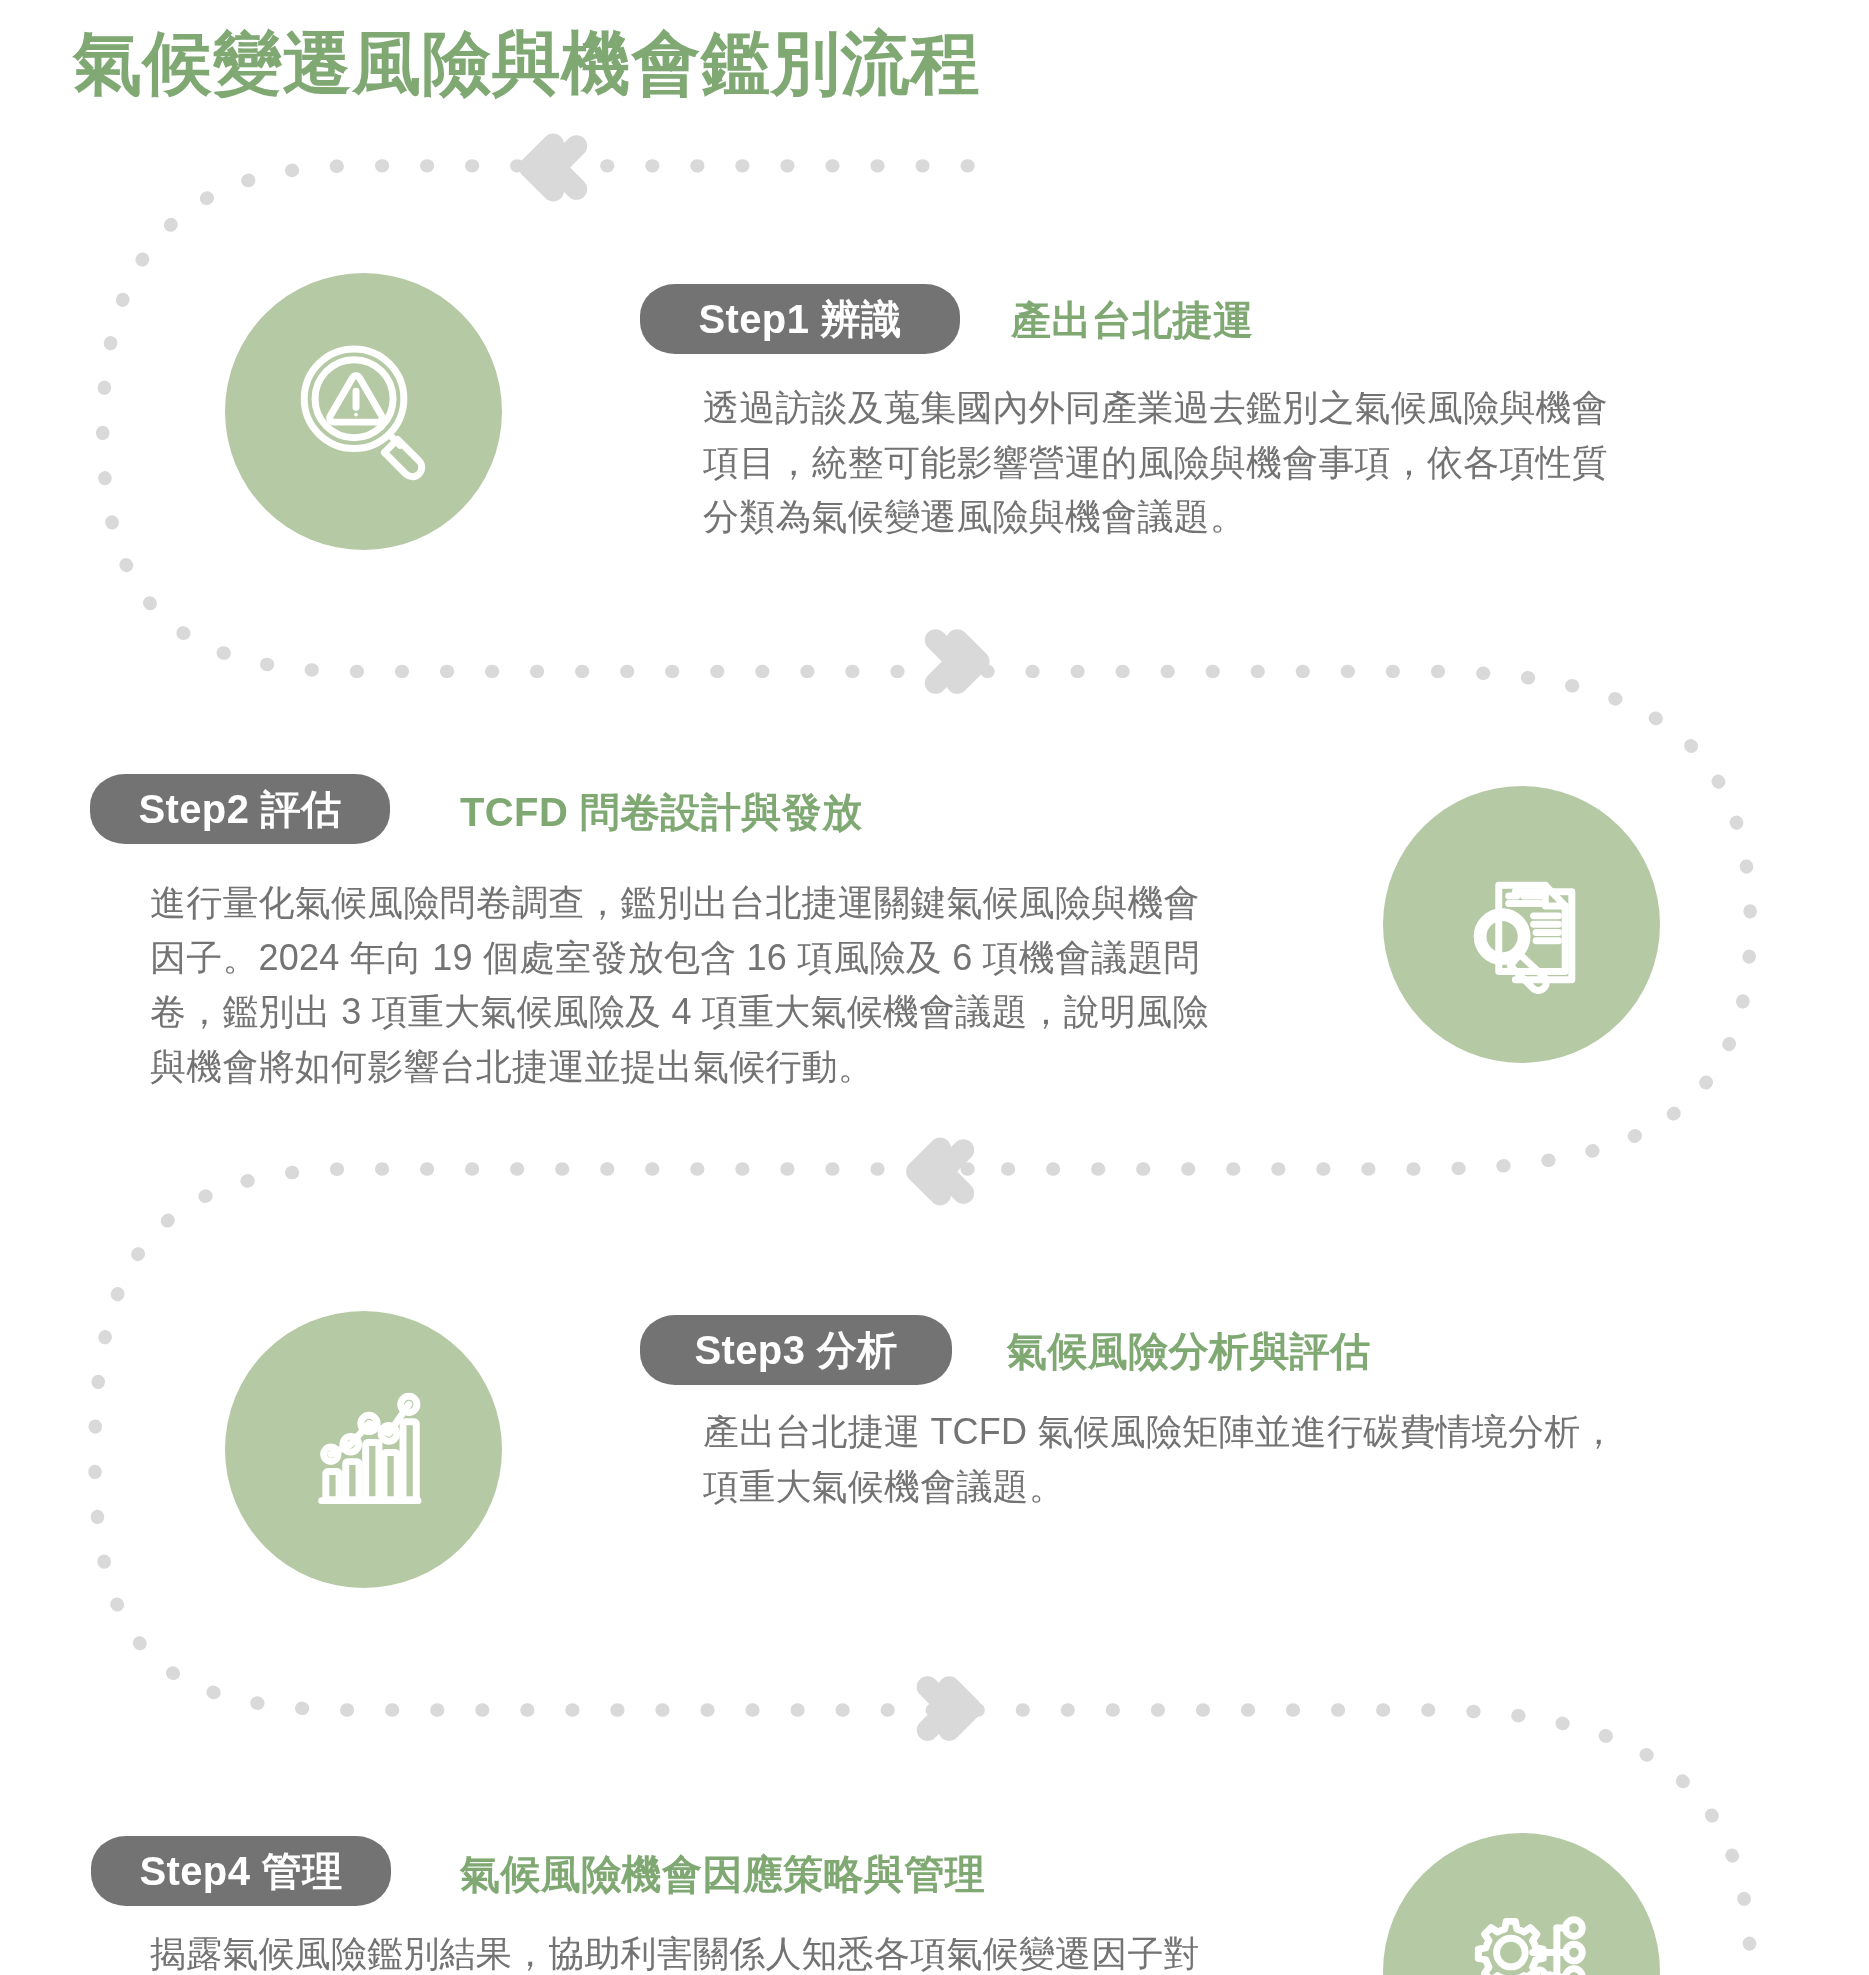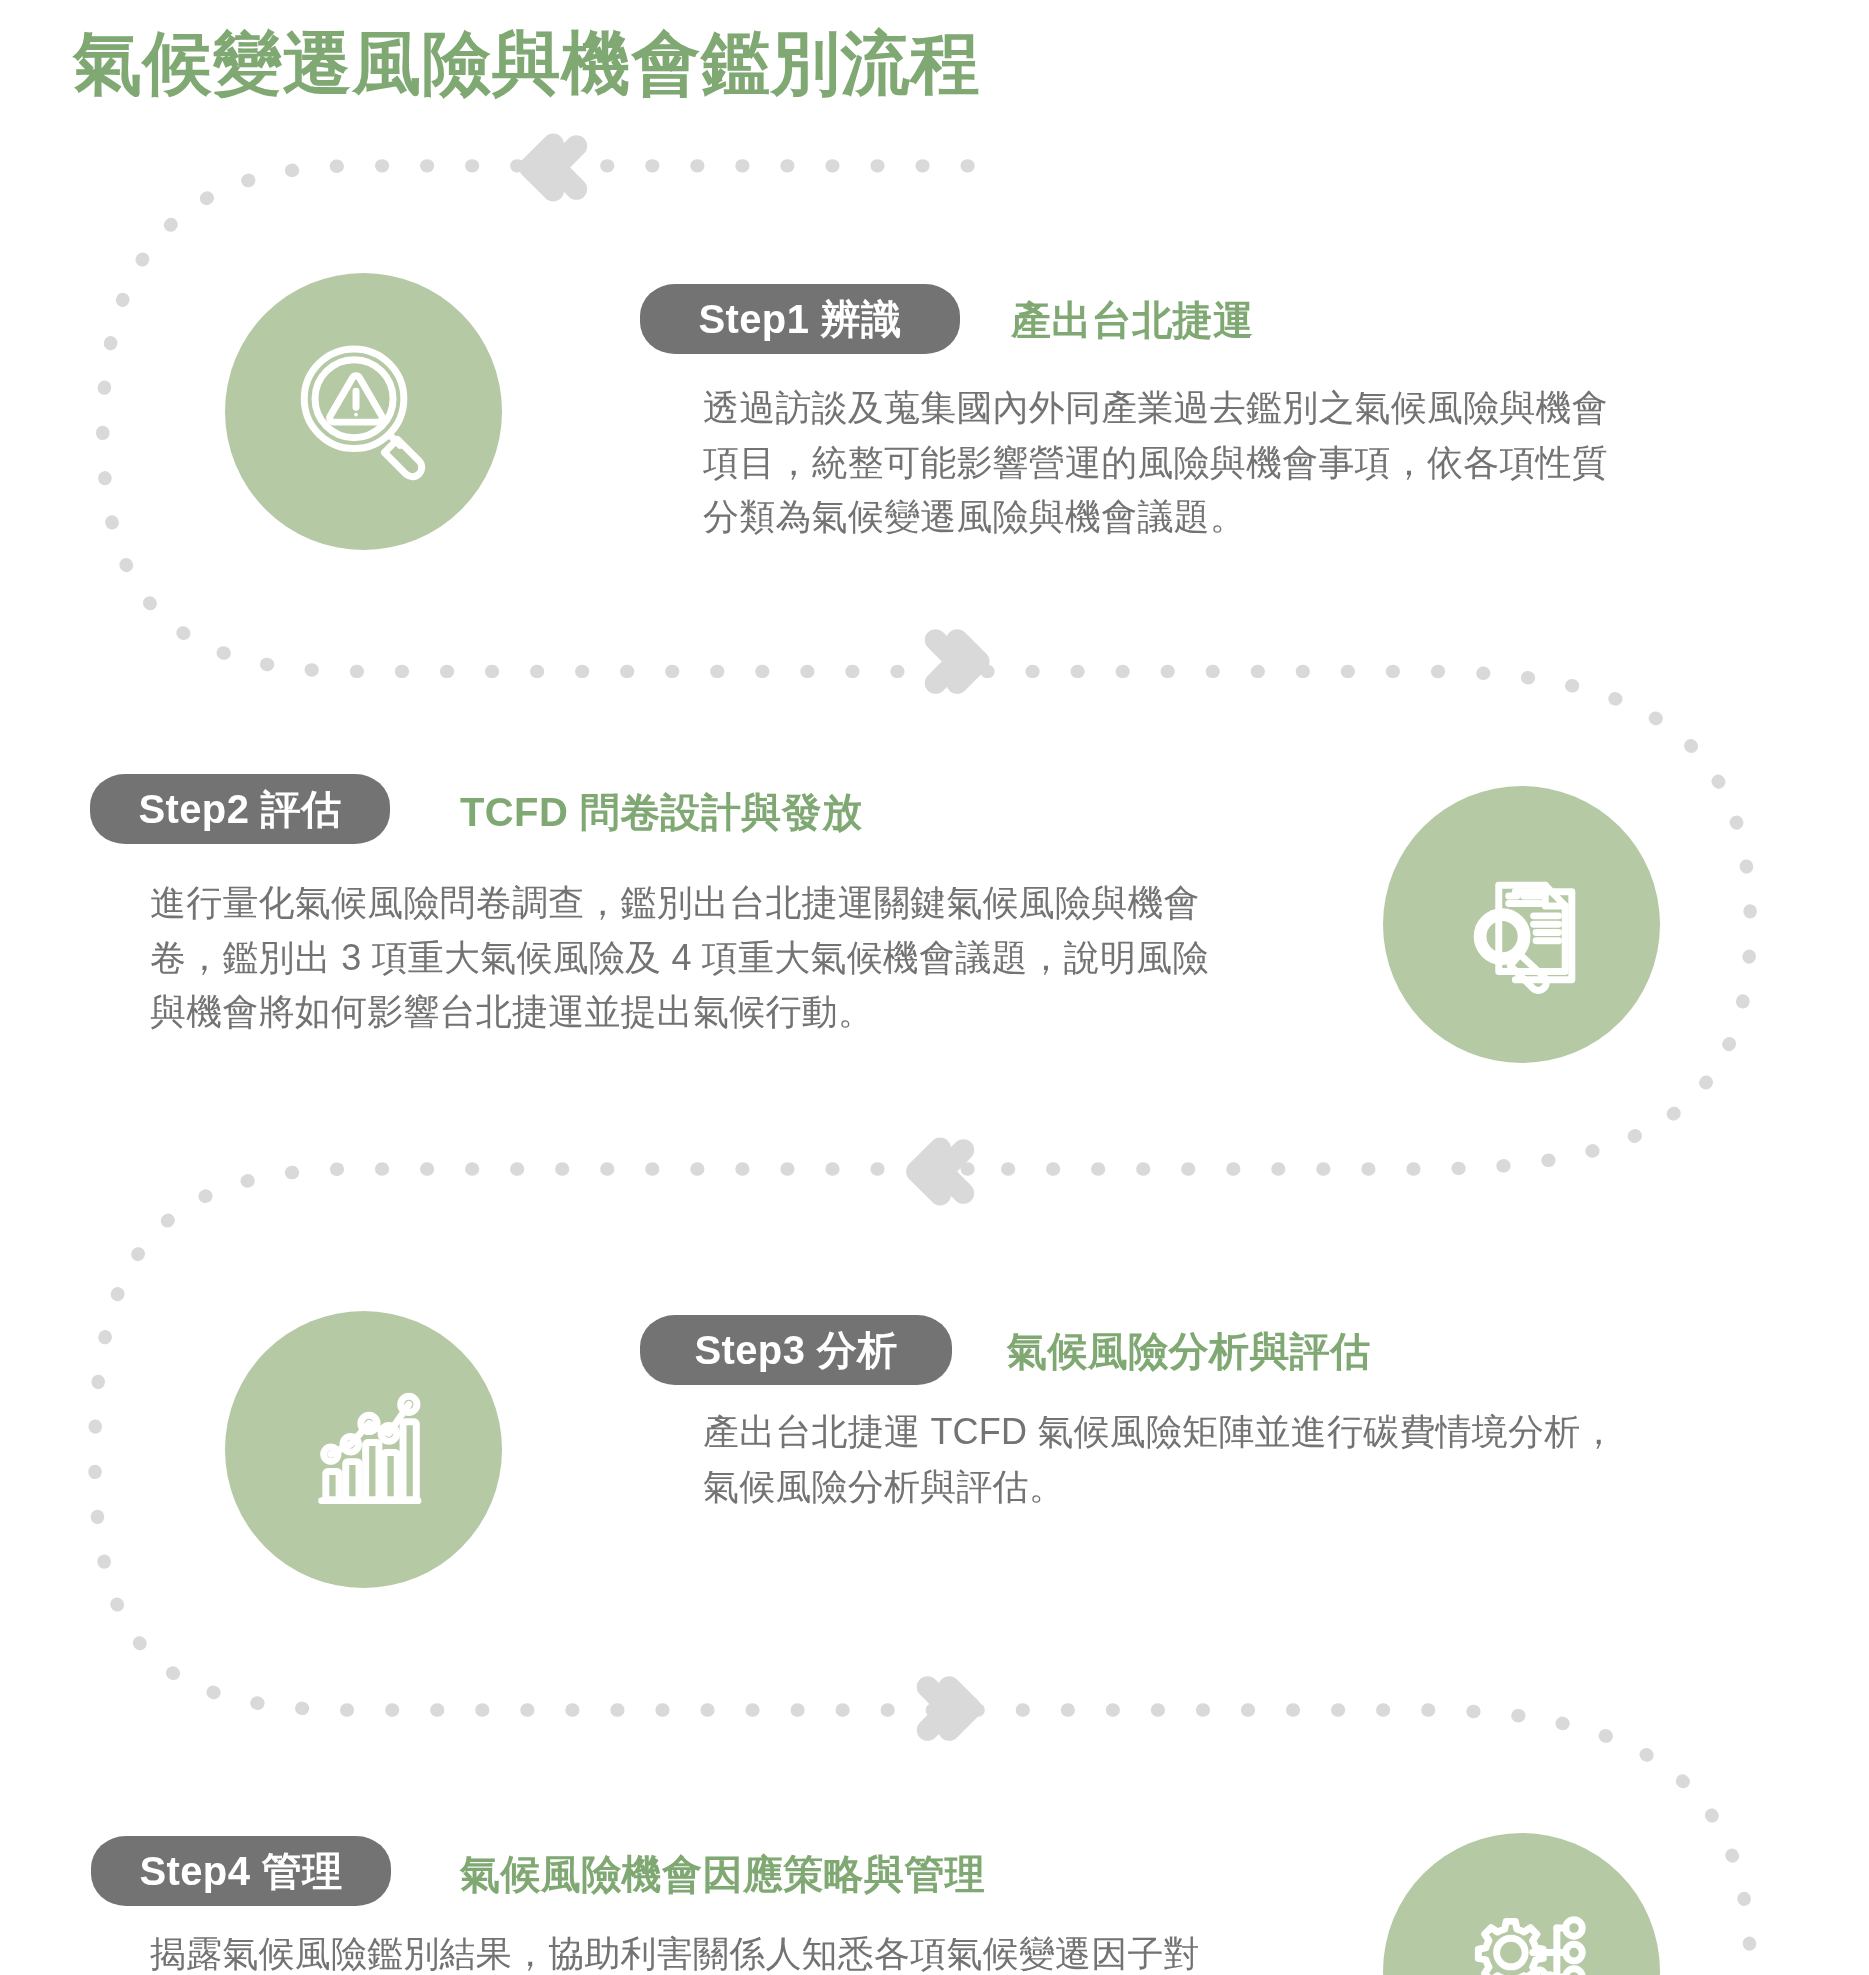--- a/index.html
+++ b/index.html
@@ -231,20 +231,21 @@
         <path class="ico-stroke" d="M48.6 67.6 L63.2 81.2 a4.8 4.8 0 0 1 -6.8 6.8 L43 74.5 z"></path>
       </svg>
     </div>
 
     <div class="step-badge" style="left:90px; top:774px; width:300px;">Step2 評估</div>
 
     <div class="step-heading" style="left:460px; top:785px;">TCFD 問卷設計與發放</div>
 
     <div class="step-body" style="left:150px; top:876px; width:1205px;">
       <p>進行量化氣候風險問卷調查，鑑別出台北捷運關鍵氣候風險與機會</p>
+      <p>因子。2024 年向 19 個處室發放包含 16 項風險及 6 項機會議題問</p>
       <p>卷，鑑別出 3 項重大氣候風險及 4 項重大氣候機會議題，說明風險</p>
       <p>與機會將如何影響台北捷運並提出氣候行動。</p>
     </div>
   </div>
 
   <div class="step-row">
 
     <div class="icon-circle" style="left:225px; top:1311px;">
       <svg viewBox="0 0 100 100" aria-hidden="true">
         <rect class="ico-stroke" x="27" y="63" width="8" height="17" rx="1.2"></rect>
@@ -261,21 +262,21 @@
         <circle class="ico-stroke" cx="77" cy="22.5" r="4.9"></circle>
       </svg>
     </div>
 
     <div class="step-badge" style="left:640px; top:1315px; width:312px;">Step3 分析</div>
 
     <div class="step-heading" style="left:1007px; top:1324px;">氣候風險分析與評估</div>
 
     <div class="step-body" style="left:703px; top:1405px; width:1039px;">
       <p>產出台北捷運 TCFD 氣候風險矩陣並進行碳費情境分析，</p>
-      <p>氣候風險分析與評估。</p>
+      <p>項重大氣候機會議題。</p>
     </div>
   </div>
 
   <div class="step-row">
 
     <div class="icon-circle" style="left:1383px; top:1833px;">
       <svg viewBox="0 0 100 100" aria-hidden="true">
         <path class="ico-stroke" d="
           M40.5 19.5 h5.5 l0.9 4.6 a16 16 0 0 1 4.3 1.8 l3.9-2.6 3.9 3.9 -2.6 3.9
           a16 16 0 0 1 1.8 4.3 l4.6 0.9 v5.5 l-4.6 0.9 a16 16 0 0 1 -1.8 4.3

